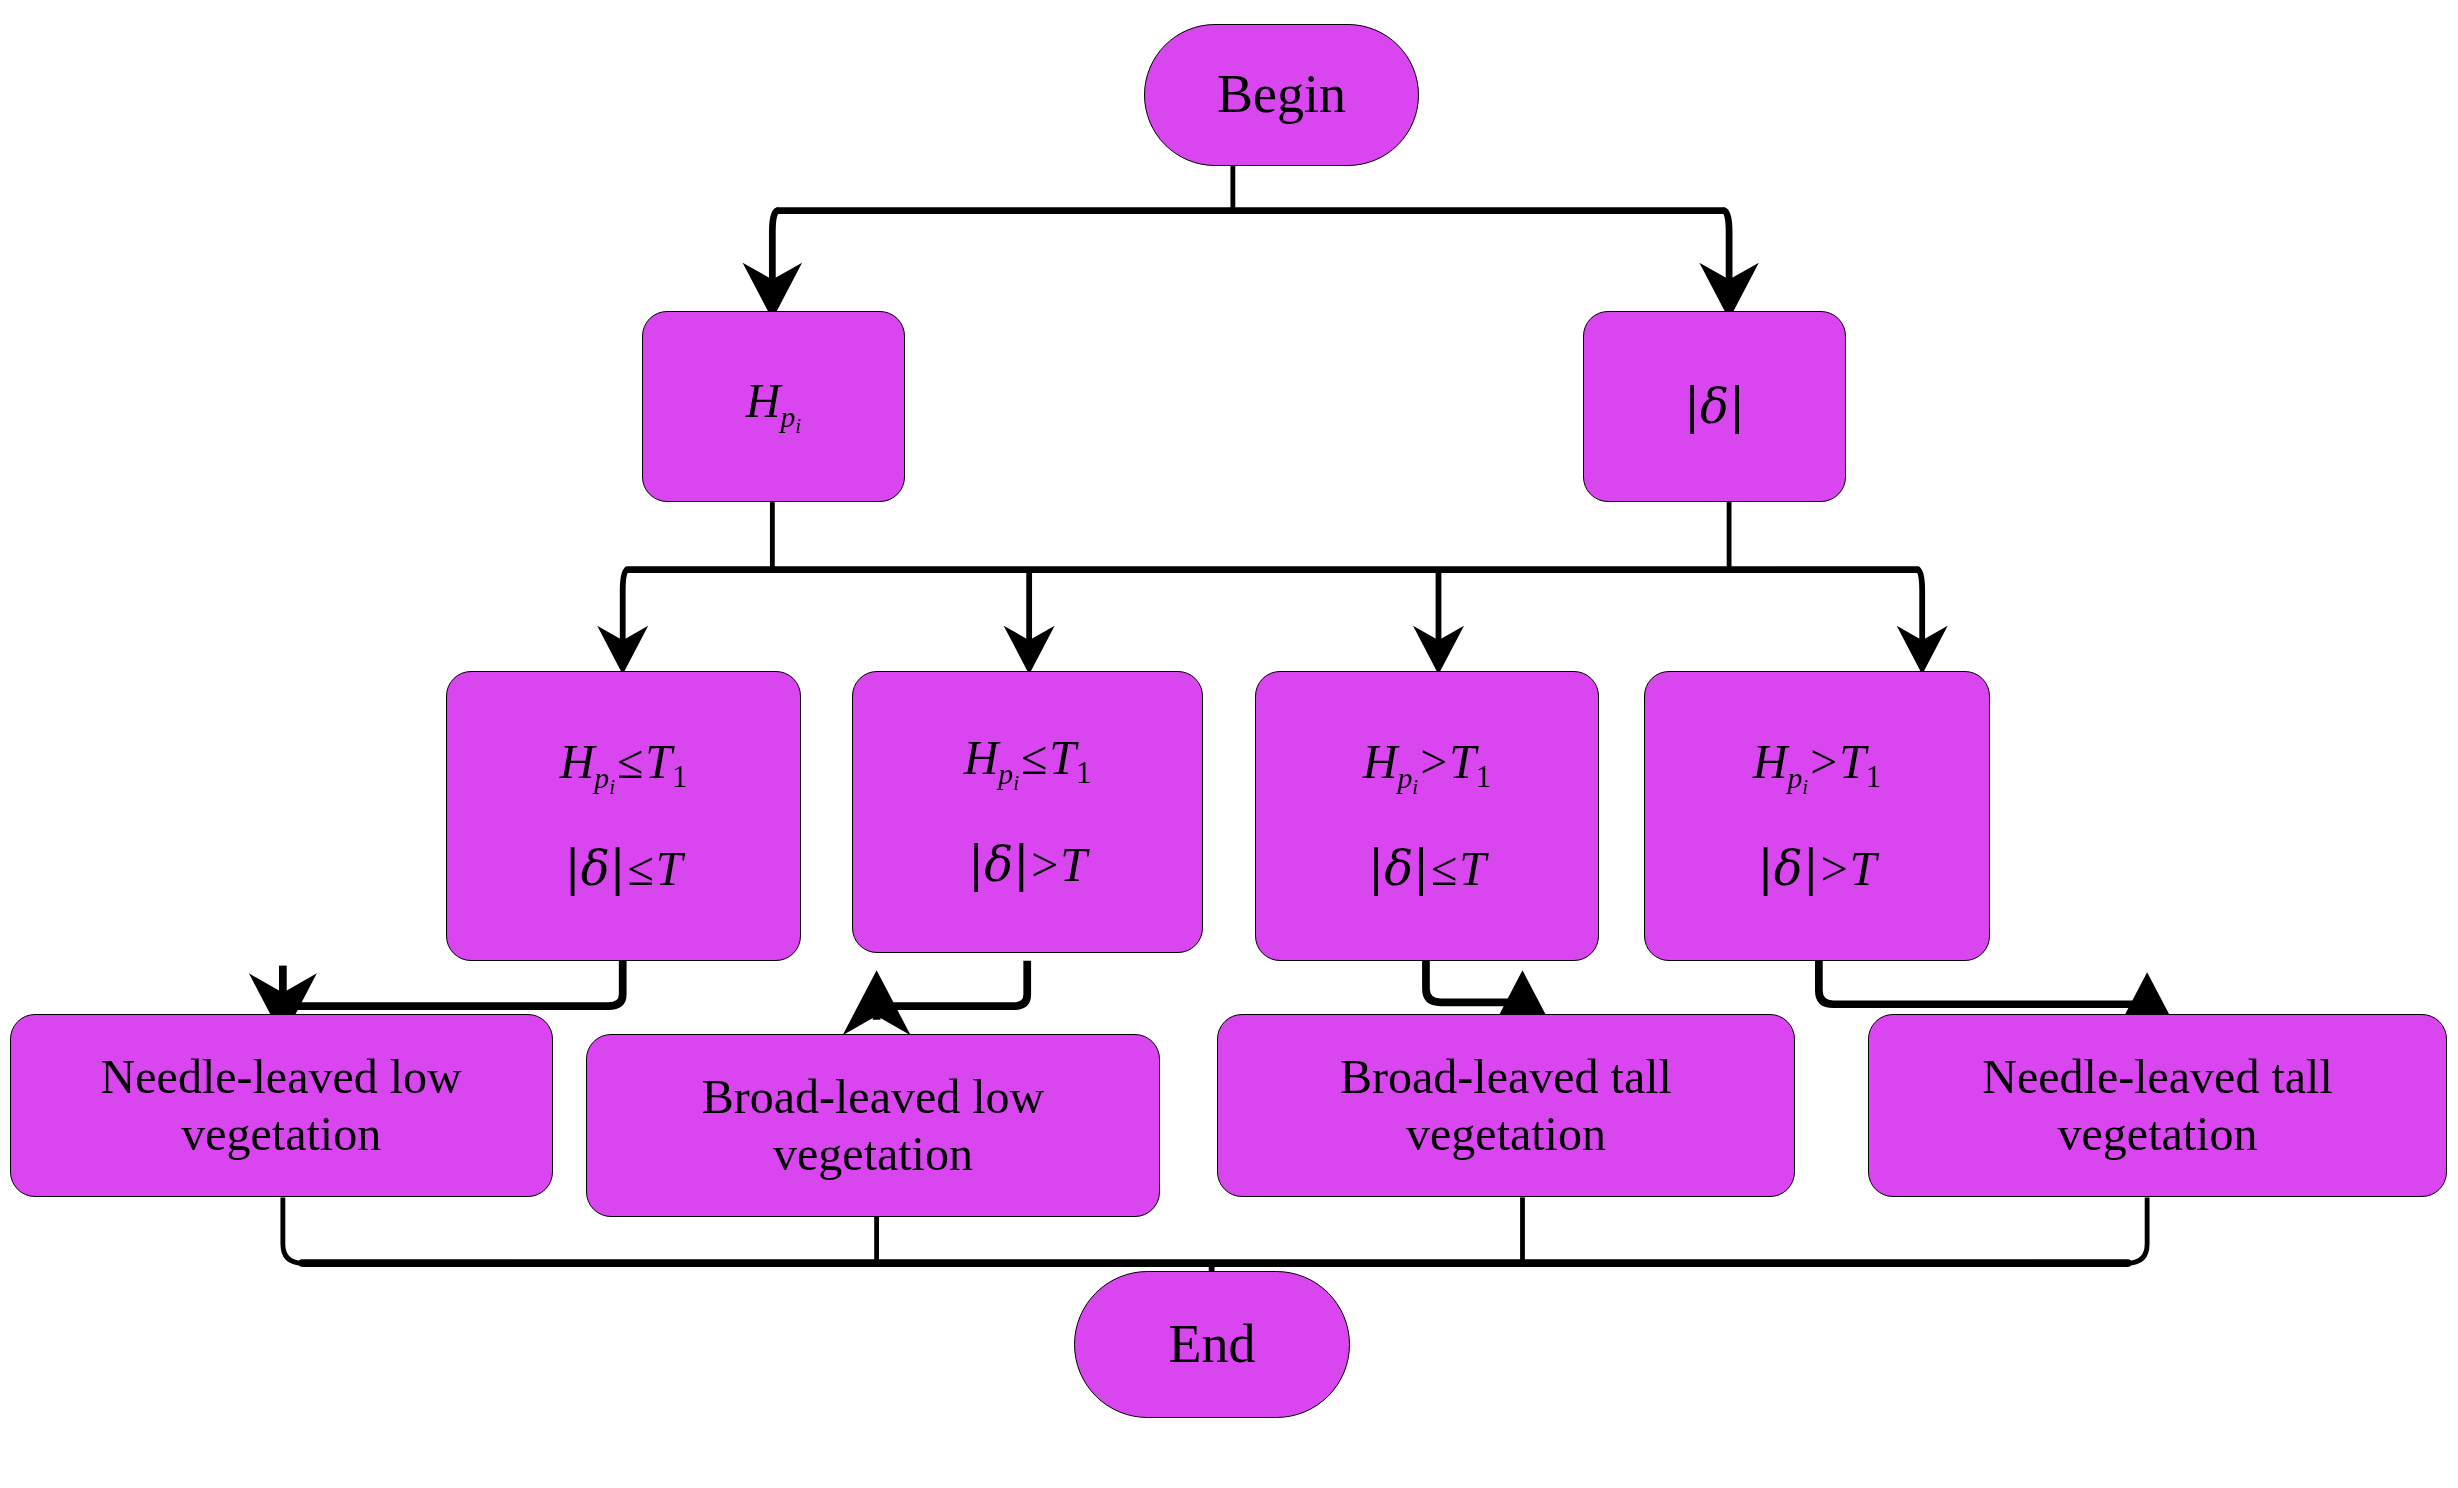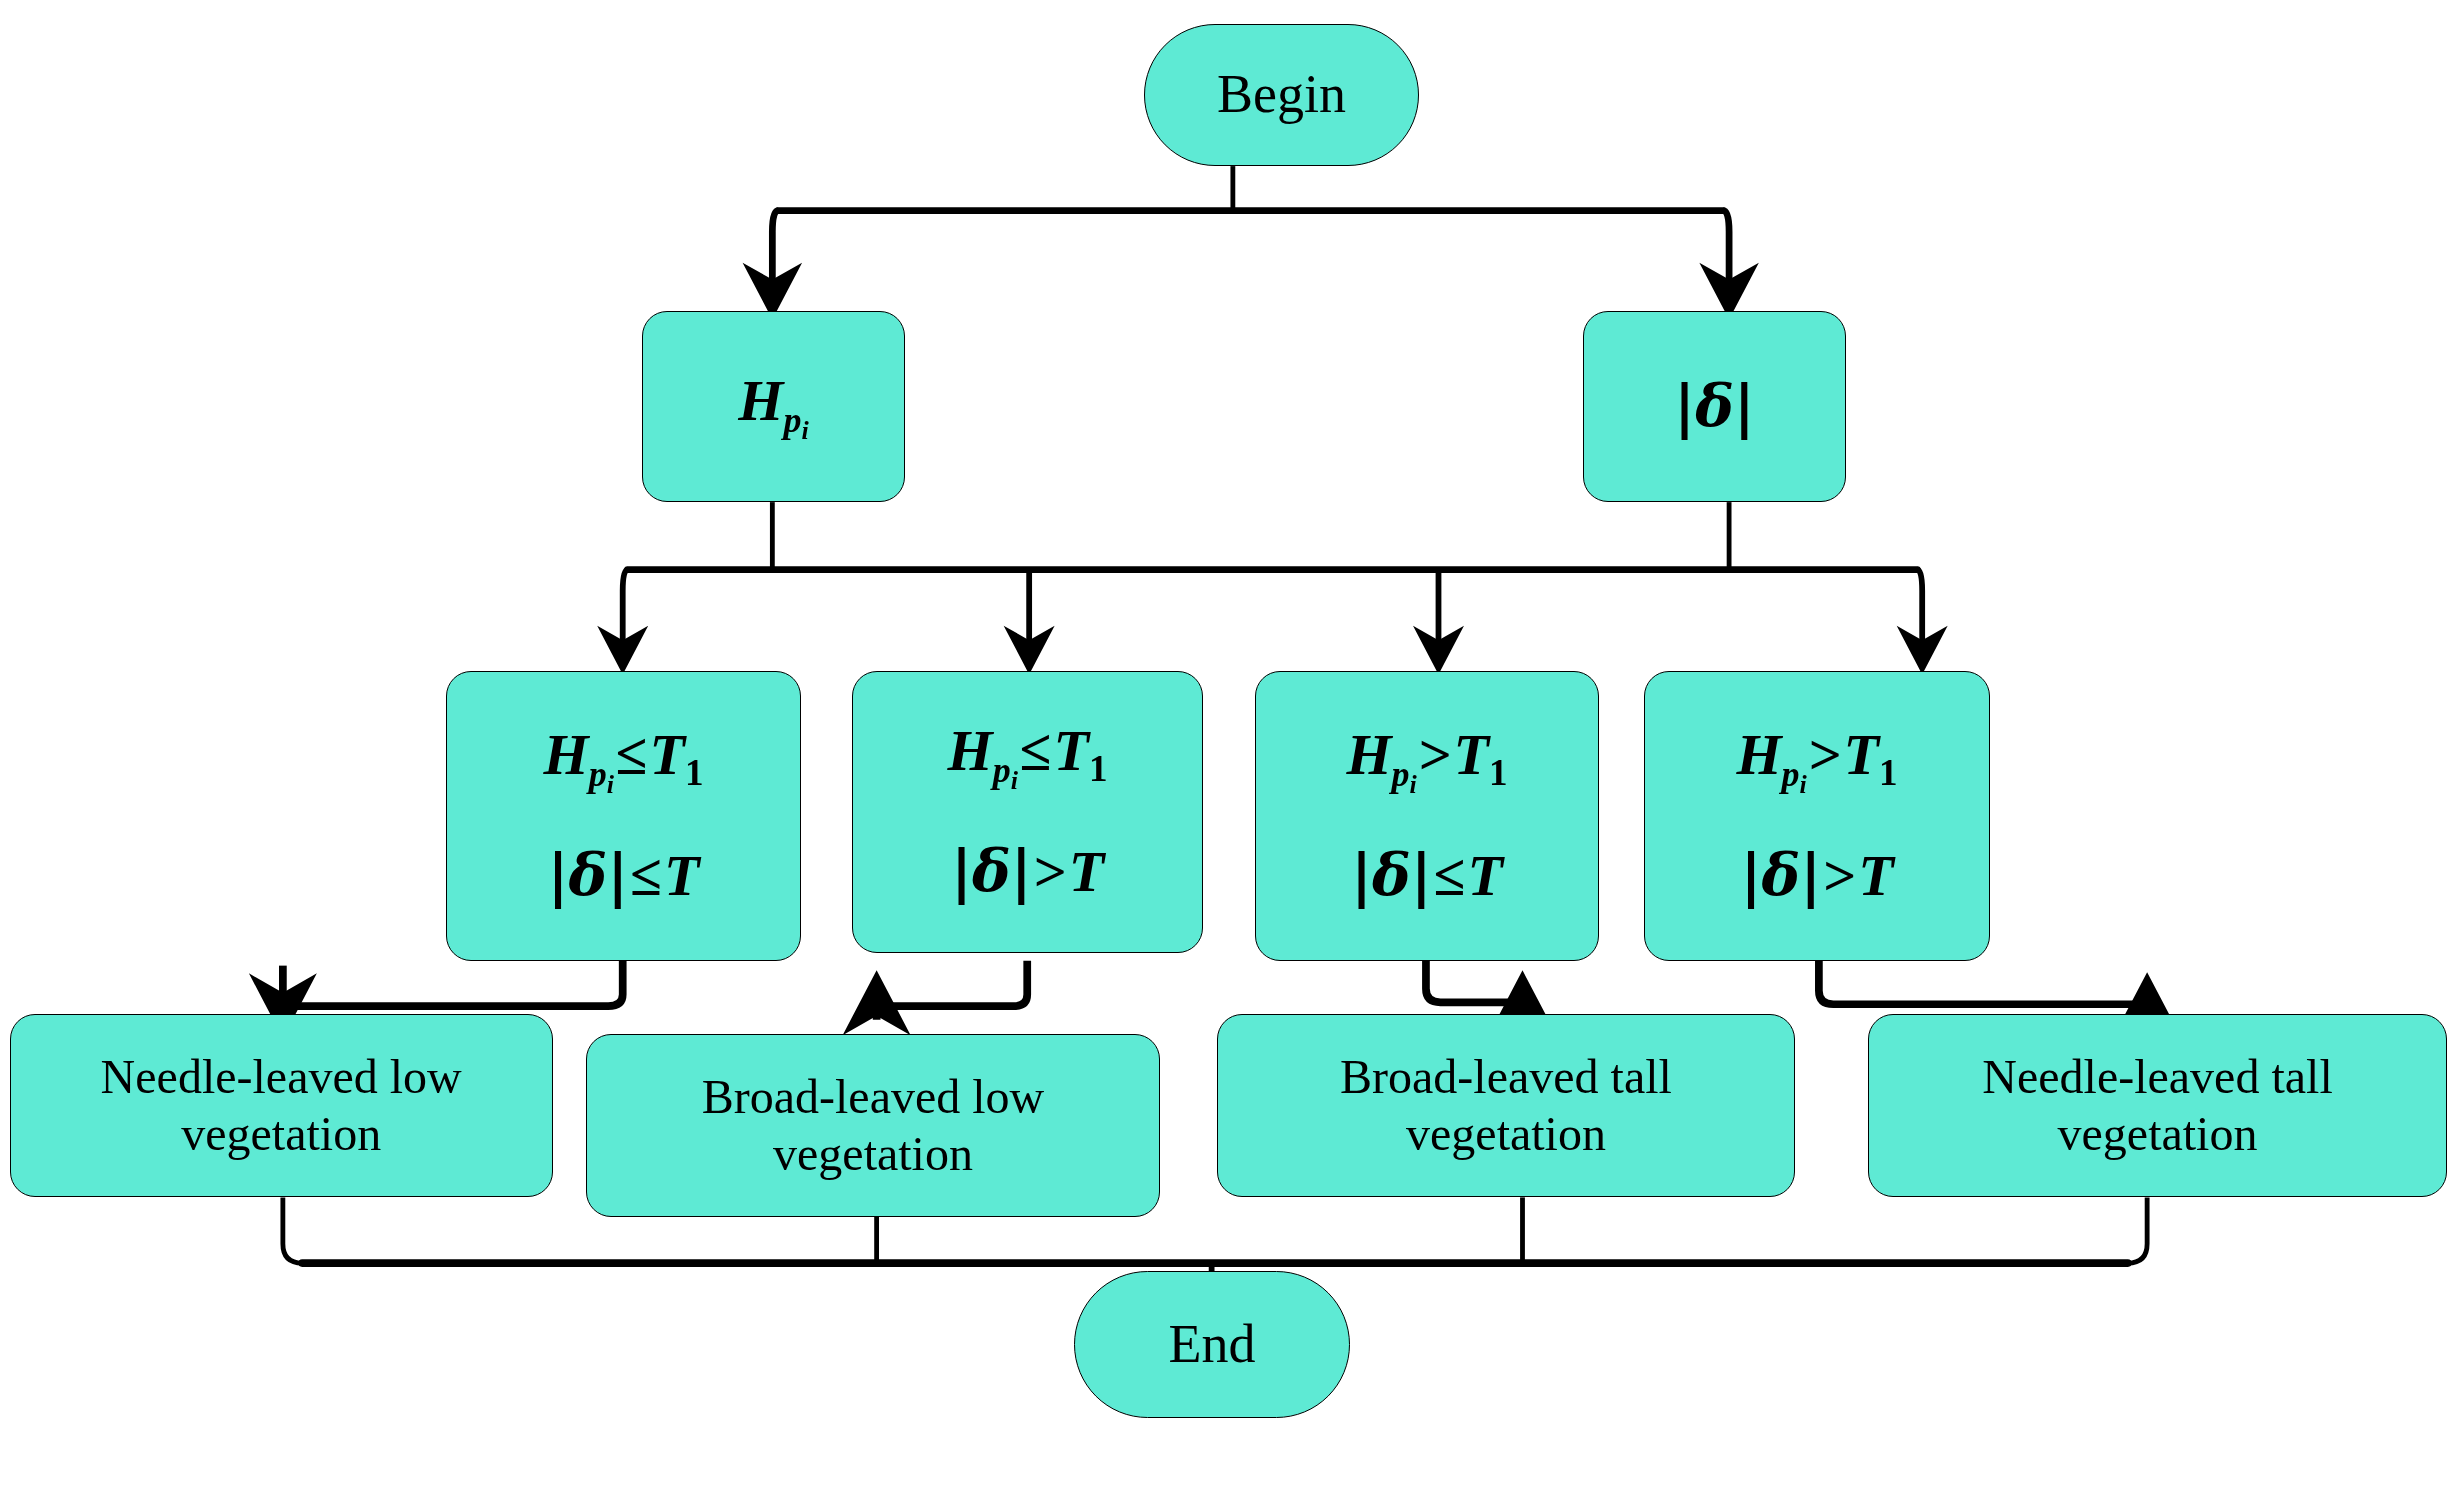--- a/index.html
+++ b/index.html
@@ -22,21 +22,21 @@
   svg.layer {
     position: absolute;
     top: 0; left: 0;
     width: 2458px;
     height: 1489px;
   }
   .node-box {
     position: absolute;
     box-sizing: border-box;
     border: 1.5px solid #000000;
-    background: #5eead4;
+    background: #d946ef;
     display: flex;
     flex-direction: column;
     align-items: center;
     justify-content: center;
     text-align: center;
     color: #000000;
     line-height: 1.18;
   }
   .rounded-rect { border-radius: 25px; }
   .pill { border-radius: 77px; }
@@ -45,23 +45,22 @@
     font-family: "Liberation Serif", "DejaVu Serif", serif;
   }
   .result-label {
     font-size: 48px;
     padding: 0 13.5px;
     font-family: "Liberation Serif", "DejaVu Serif", serif;
   }
   .math {
     font-family: "Liberation Serif", "DejaVu Serif", serif;
     font-style: italic;
-    font-size: 58px;
+    font-size: 48px;
     white-space: nowrap;
-    font-weight: bold;
   }
   .math .sub {
     font-size: 0.62em;
     vertical-align: -0.33em;
     font-style: italic;
   }
   .math .sub .subsub {
     font-size: 0.72em;
     vertical-align: -0.28em;
   }

